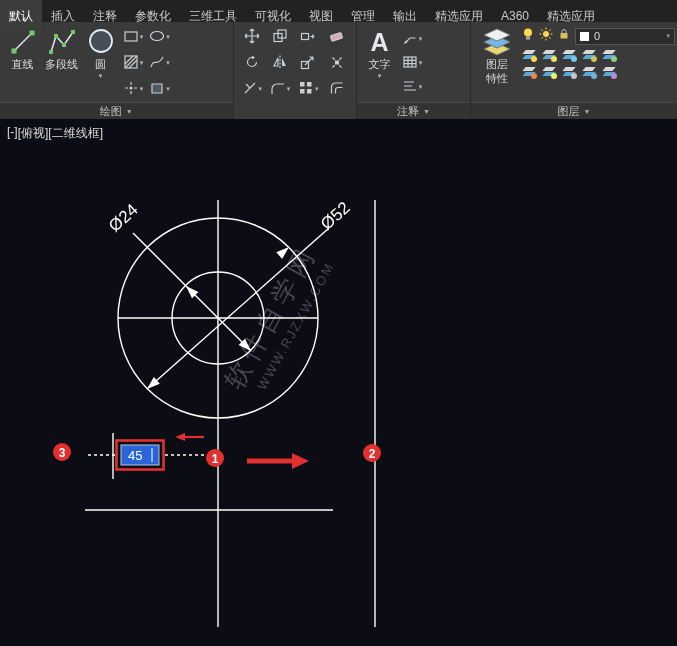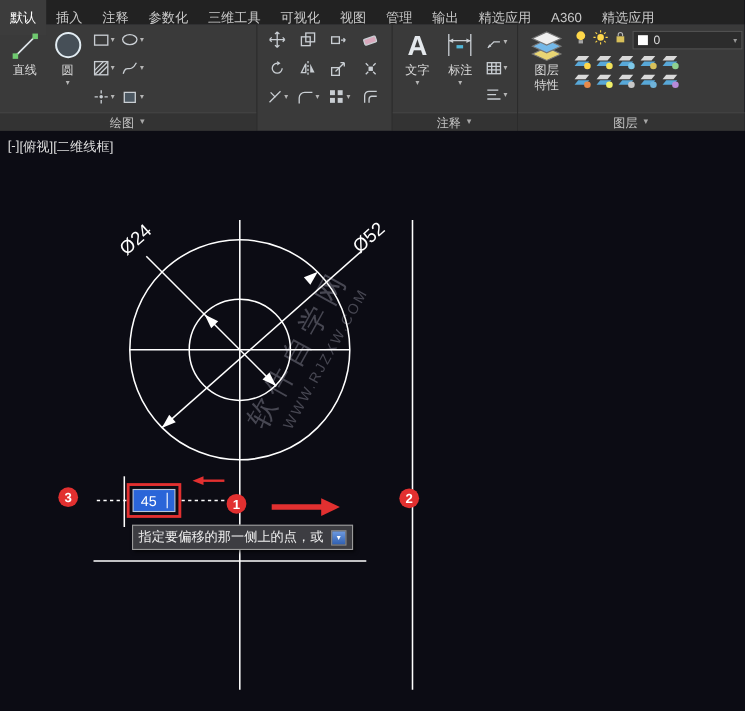--- a/index.html
+++ b/index.html
@@ -82,20 +82,30 @@
         <div class="bigtool">
           <svg class="icon30" viewBox="0 0 30 30">
             <line x1="6" y1="24" x2="24" y2="6" stroke="#dfe5ea" stroke-width="1.5"></line>
             <rect x="3.5" y="21.5" width="5" height="5" fill="#6fc96f"></rect>
             <rect x="21.5" y="3.5" width="5" height="5" fill="#6fc96f"></rect>
           </svg>
           <span class="lbl">直线</span>
         </div>
         <div class="bigtool">
           <svg class="icon30" viewBox="0 0 30 30">
+            <path d="M4 25L9 9l8 9 9-13" fill="none" stroke="#dfe5ea" stroke-width="1.5"></path>
+            <rect x="2" y="23" width="4" height="4" fill="#6fc96f"></rect>
+            <rect x="7" y="7" width="4" height="4" fill="#6fc96f"></rect>
+            <rect x="15" y="16" width="4" height="4" fill="#6fc96f"></rect>
+            <rect x="24" y="3" width="4" height="4" fill="#6fc96f"></rect>
+          </svg>
+          <span class="lbl">多段线</span>
+        </div>
+        <div class="bigtool">
+          <svg class="icon30" viewBox="0 0 30 30">
             <circle cx="15" cy="14" r="11" stroke="#e2ecf2" stroke-width="1.8" fill="rgba(130,180,220,.18)"></circle>
           </svg>
           <span class="lbl">圆</span>
           <span class="caret">▾</span>
         </div>
         <div class="dgrid">
           <div class="stool">
             <svg class="i16" viewBox="0 0 16 16">
                 <rect x="2" y="4" width="12" height="9"></rect>
               </svg>
@@ -222,29 +232,20 @@
           </div>
         </div>
       </div>
     </div>
 
     <div class="panel" style="width:123px">
       <div class="panel-body">
         <div class="bigtool">
           <span class="icon30" style="display:flex;align-items:center;justify-content:center;color:#e4e8ec;font-size:25px;font-weight:bold">A</span>
           <span class="lbl">文字</span>
-          <span class="caret">▾</span>
-        </div>
-        <div class="bigtool">
-          <svg class="icon30" viewBox="0 0 30 30">
-            <path d="M5 4v20M25 4v20M5 10h20" stroke="#c9ced3" fill="none" stroke-width="1.2"></path>
-            <path d="M5 10l4-2v4zM25 10l-4-2v4z" fill="#c9ced3"></path>
-            <rect x="12" y="14" width="6" height="3" fill="#52b7d8"></rect>
-          </svg>
-          <span class="lbl">标注</span>
           <span class="caret">▾</span>
         </div>
         <div class="acol">
           <div class="stool">
             <svg class="i16" viewBox="0 0 16 16">
                 <path d="M2.5 13.5L8 8h5.5"></path>
                 <path d="M2.5 13.5l1.2-3.2 2 2z" fill="#c9ced3" stroke="none"></path>
               </svg>
             <span class="caret">▾</span>
           </div>
@@ -435,18 +436,14 @@
         <circle cx="62" cy="333" r="9" fill="#e23030"></circle>
         <text x="62" y="337.5" text-anchor="middle" fill="#ffffff">3</text>
         <circle cx="215" cy="339" r="9" fill="#e23030"></circle>
         <text x="215" y="343.5" text-anchor="middle" fill="#ffffff">1</text>
         <circle cx="372" cy="334" r="9" fill="#e23030"></circle>
         <text x="372" y="338.5" text-anchor="middle" fill="#ffffff">2</text>
       </g>
     </svg>
 
     
-    <div class="tooltip">
-      <span>指定要偏移的那一侧上的点，或</span>
-      <span class="tico">▾</span>
-    </div>
   </div>
 </div>
 
 </body></html>

